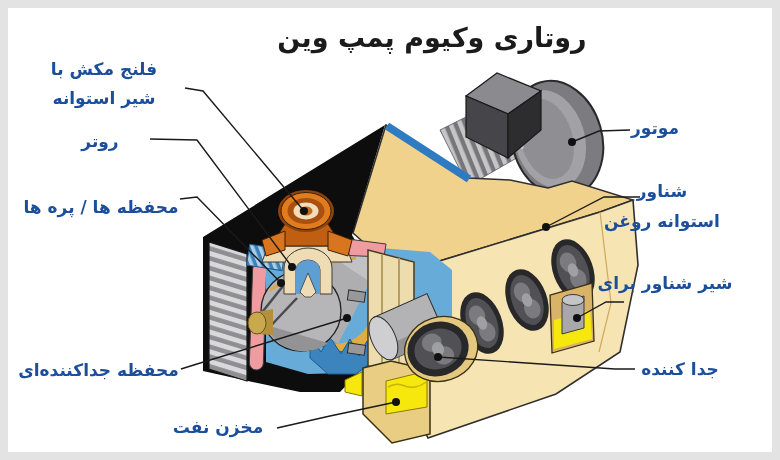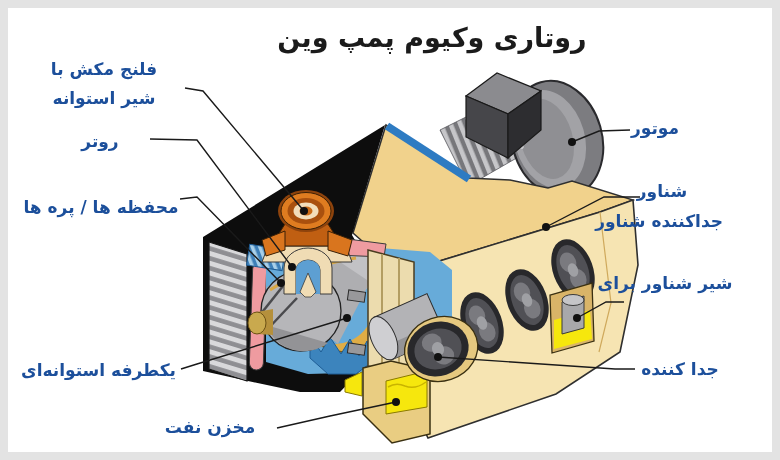--- a/index.html
+++ b/index.html
@@ -17,21 +17,21 @@
     position:absolute;direction:rtl;text-align:center;
     font-size:17px;font-weight:bold;color:#1c4f9b;line-height:29px;
     white-space:nowrap;
   }
   .lbl span{display:block;}
   
   #lbl-suction{left:20px;top:47px;width:152px;}
   #lbl-rotor{left:61px;top:119px;width:62px;}
   #lbl-vanes{left:14px;top:185px;width:158px;}
   #lbl-cyl{left:8px;top:348px;width:165px;}
-  #lbl-tank{left:148px;top:405px;width:108px;}
+  #lbl-tank{left:156px;top:405px;width:108px;}
   #lbl-motor{left:620px;top:106px;width:54px;}
   #lbl-sepchamber{left:593px;top:168px;width:122px;line-height:30px;}
   #lbl-float{left:586px;top:258px;width:142px;line-height:34px;}
   #lbl-sepelement{left:622px;top:346px;width:100px;line-height:31px;}
 </style>
 </head>
 <body>
 
 <div id="stage">
 
@@ -217,29 +217,29 @@
 
   <div class="lbl" id="lbl-suction">
     <span>فلنج مکش با</span>
     <span>شیر استوانه</span>
   </div>
 
   <div class="lbl" id="lbl-rotor">روتر</div>
 
   <div class="lbl" id="lbl-vanes">محفظه ها / پره ها</div>
 
-  <div class="lbl" id="lbl-cyl">یکطرفه استوانه‌ای</div>
+  <div class="lbl" id="lbl-cyl">محفظه جداکننده‌ای</div>
 
   <div class="lbl" id="lbl-tank">مخزن نفت</div>
 
   <div class="lbl" id="lbl-motor">موتور</div>
 
   <div class="lbl" id="lbl-sepchamber">
     <span>شناور</span>
-    <span>جداکننده شناور</span>
+    <span>استوانه روغن</span>
   </div>
 
   <div class="lbl" id="lbl-float">
     <span>شیر شناور برای</span>
   </div>
 
   <div class="lbl" id="lbl-sepelement">
     <span>جدا کننده</span>
   </div>
 

